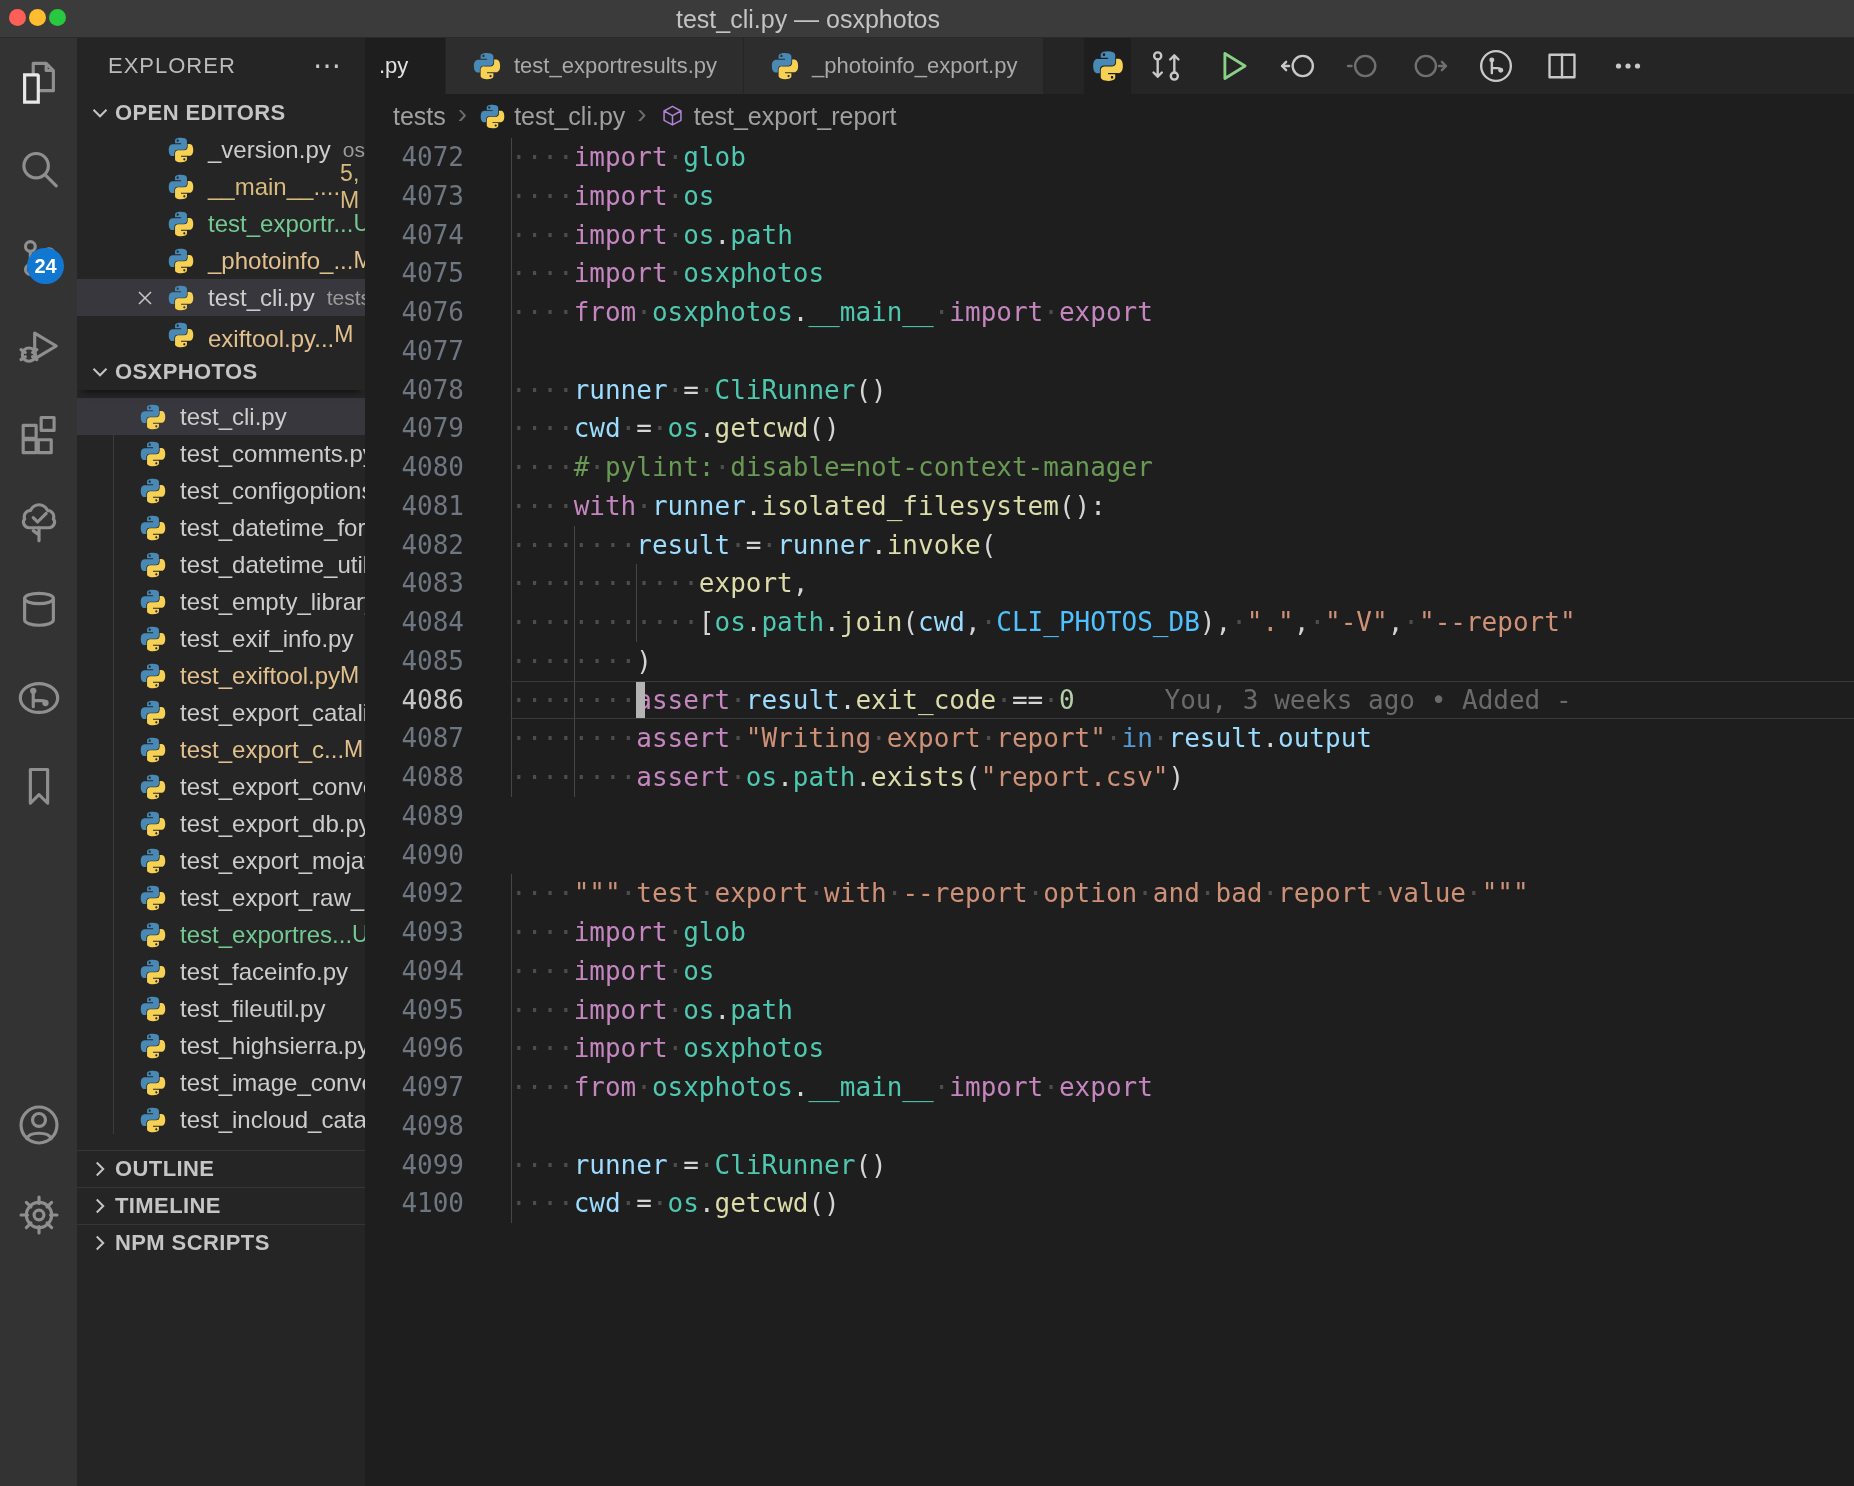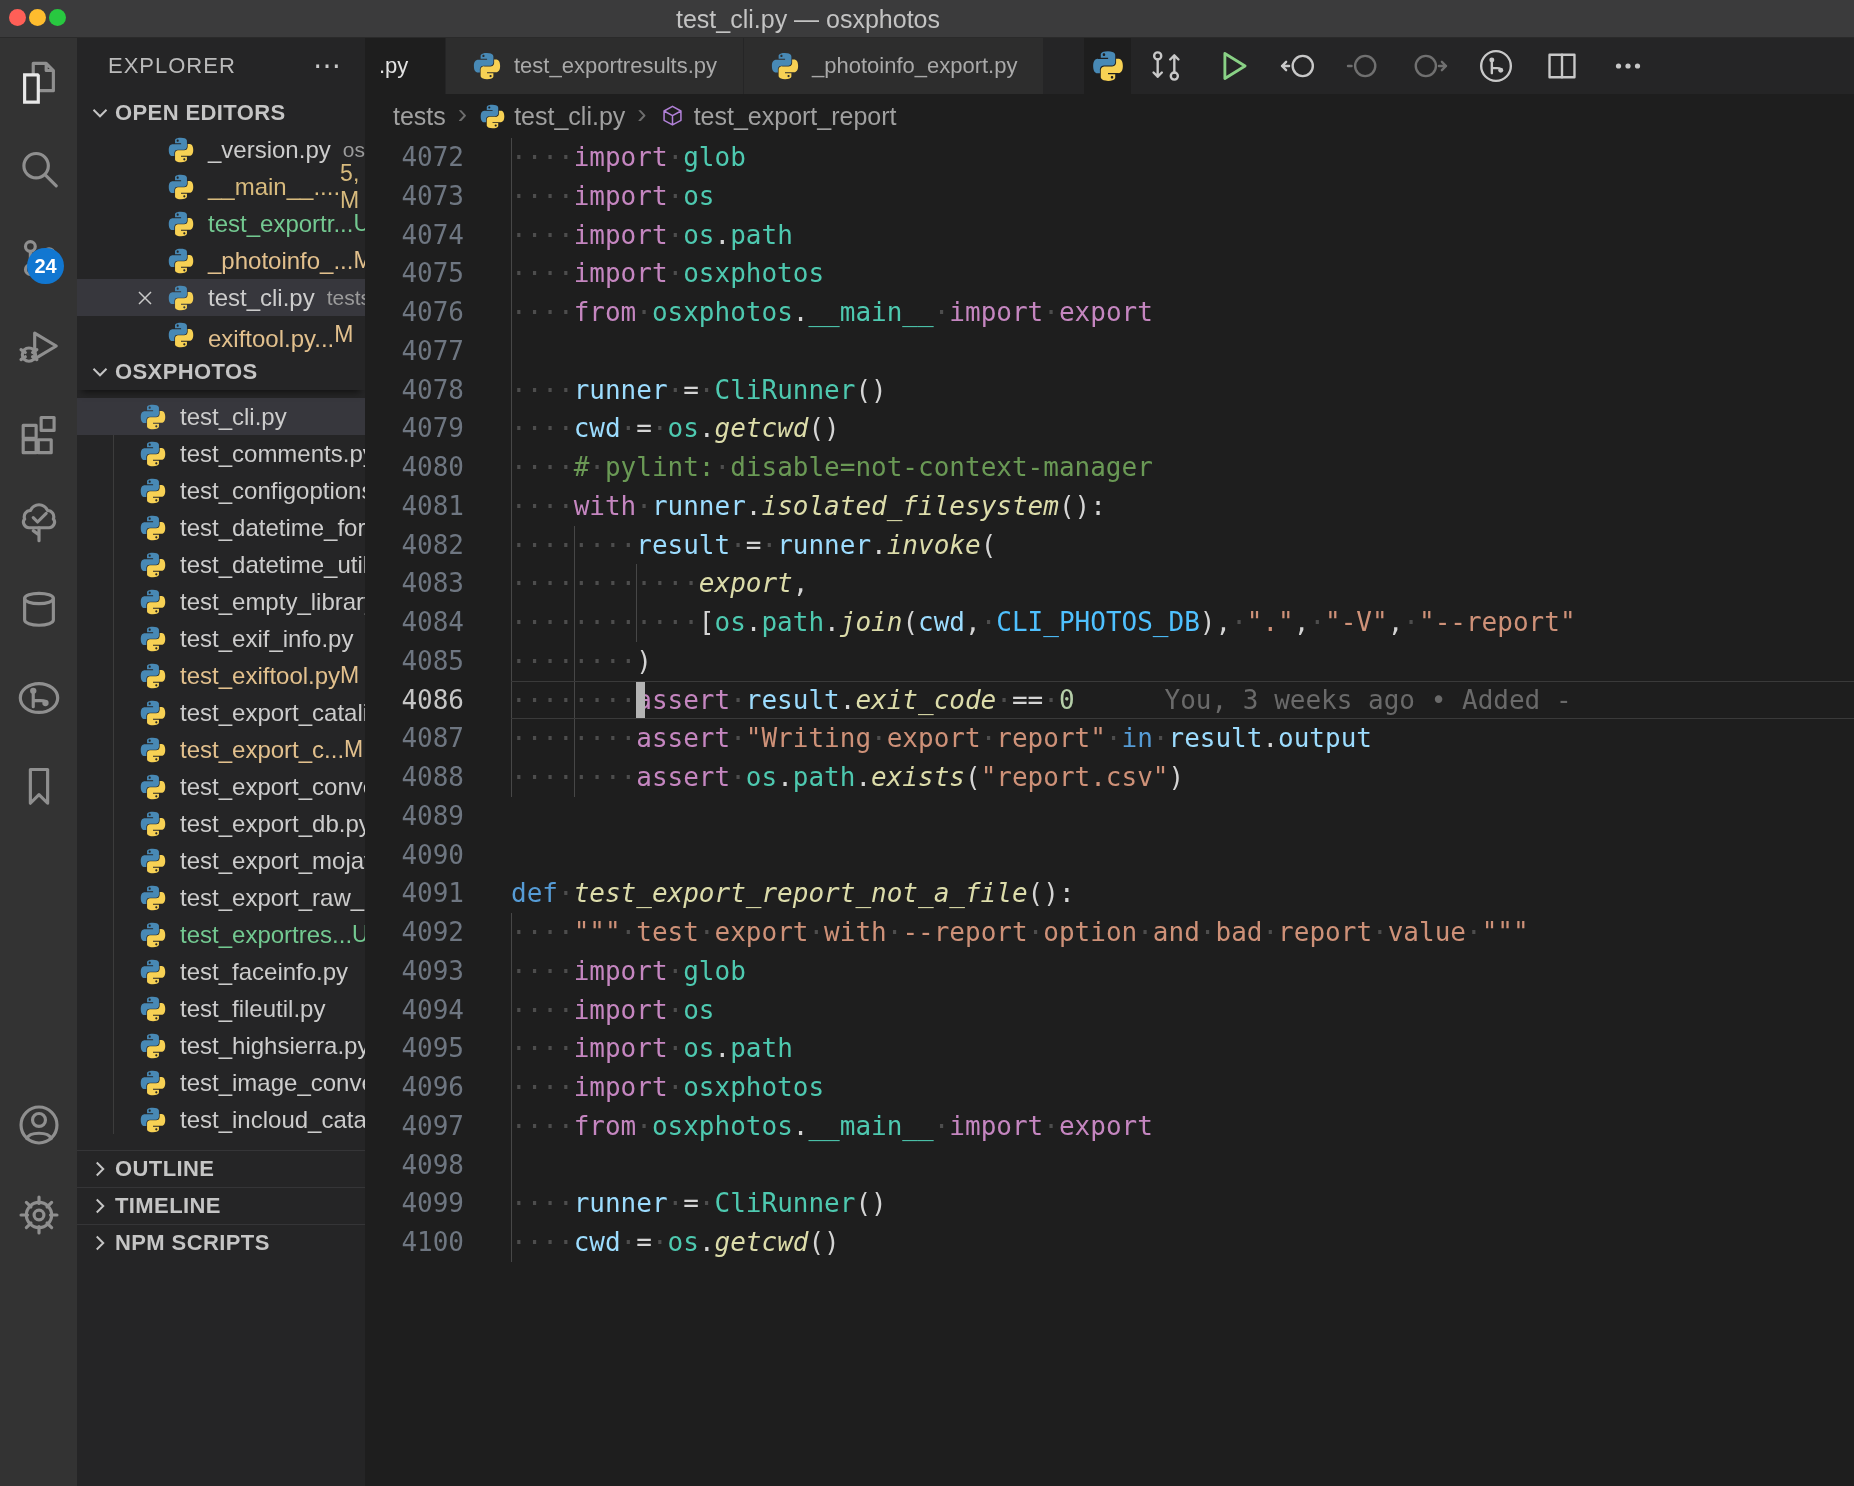--- a/index.html
+++ b/index.html
@@ -80,21 +80,21 @@
   .code { position:relative; flex:1; overflow:hidden; font-family:"DejaVu Sans Mono", monospace;
     font-size:26px; line-height:38.75px; }
   .line { display:flex; height:38.75px; position:relative; white-space:pre; }
   .gutter { width:146px; flex:none; text-align:right; padding-right:47px; color:#6e7681; }
   .line.current .gutter { color:#c6c6c6; }
   .content { position:relative; flex:1; min-width:0; }
   .line.current::after { content:""; position:absolute; left:146px; right:0; top:0; bottom:0;
     border-top:1px solid #3a3a3a; border-bottom:1px solid #3a3a3a; pointer-events:none; }
   .iguide { position:absolute; top:0; bottom:0; width:1px; background:#474747; }
   .tok-k{color:var(--c-kw);} .tok-b{color:var(--c-kwb);} .tok-t{color:var(--c-type);}
-  .tok-f{color:var(--c-func);font-style:italic;} .tok-v{color:var(--c-var);} .tok-c{color:var(--c-const);}
+  .tok-f{color:var(--c-func);} .tok-v{color:var(--c-var);} .tok-c{color:var(--c-const);}
   .tok-s{color:var(--c-str);} .tok-m{color:var(--c-comment);} .tok-p{color:var(--c-punct);}
   .tok-n{color:var(--c-num);} .tok-w{color:var(--c-ws);}
   .cursor { display:inline-block; width:9px; height:37px; margin-right:-9px; background:#b4b4b4;
     vertical-align:bottom; position:relative; z-index:0; }
   .blame { color:var(--c-blame); margin-left:90px; }
 </style>
 </head>
 <body>
 
 <div id="app">
@@ -611,21 +611,20 @@
           <div class="line"><div class="gutter">4081</div><div class="content"><span class="iguide" style="left: 0ch;"></span><span class="tok-w">····</span><span class="tok-k">with</span><span class="tok-w">·</span><span class="tok-v">runner</span><span class="tok-p">.</span><span class="tok-f">isolated_filesystem</span><span class="tok-p">():</span></div></div>
           <div class="line"><div class="gutter">4082</div><div class="content"><span class="iguide" style="left: 0ch;"></span><span class="iguide" style="left: 4ch;"></span><span class="tok-w">········</span><span class="tok-v">result</span><span class="tok-w">·</span><span class="tok-p">=</span><span class="tok-w">·</span><span class="tok-v">runner</span><span class="tok-p">.</span><span class="tok-f">invoke</span><span class="tok-p">(</span></div></div>
           <div class="line"><div class="gutter">4083</div><div class="content"><span class="iguide" style="left: 0ch;"></span><span class="iguide" style="left: 4ch;"></span><span class="iguide" style="left: 8ch;"></span><span class="tok-w">············</span><span class="tok-f">export</span><span class="tok-p">,</span></div></div>
           <div class="line"><div class="gutter">4084</div><div class="content"><span class="iguide" style="left: 0ch;"></span><span class="iguide" style="left: 4ch;"></span><span class="iguide" style="left: 8ch;"></span><span class="tok-w">············</span><span class="tok-p">[</span><span class="tok-t">os</span><span class="tok-p">.</span><span class="tok-t">path</span><span class="tok-p">.</span><span class="tok-f">join</span><span class="tok-p">(</span><span class="tok-v">cwd</span><span class="tok-p">,</span><span class="tok-w">·</span><span class="tok-c">CLI_PHOTOS_DB</span><span class="tok-p">),</span><span class="tok-w">·</span><span class="tok-s">"."</span><span class="tok-p">,</span><span class="tok-w">·</span><span class="tok-s">"-V"</span><span class="tok-p">,</span><span class="tok-w">·</span><span class="tok-s">"--report"</span></div></div>
           <div class="line"><div class="gutter">4085</div><div class="content"><span class="iguide" style="left: 0ch;"></span><span class="iguide" style="left: 4ch;"></span><span class="tok-w">········</span><span class="tok-p">)</span></div></div>
           <div class="line current"><div class="gutter">4086</div><div class="content"><span class="iguide" style="left: 0ch;"></span><span class="iguide" style="left: 4ch;"></span><span class="tok-w">········</span><span class="cursor"></span><span class="tok-k">assert</span><span class="tok-w">·</span><span class="tok-v">result</span><span class="tok-p">.</span><span class="tok-f">exit_code</span><span class="tok-w">·</span><span class="tok-p">==</span><span class="tok-w">·</span><span class="tok-n">0</span><span class="blame">You, 3 weeks ago • Added -</span></div></div>
           <div class="line"><div class="gutter">4087</div><div class="content"><span class="iguide" style="left: 0ch;"></span><span class="iguide" style="left: 4ch;"></span><span class="tok-w">········</span><span class="tok-k">assert</span><span class="tok-w">·</span><span class="tok-s">"Writing</span><span class="tok-w">·</span><span class="tok-s">export</span><span class="tok-w">·</span><span class="tok-s">report"</span><span class="tok-w">·</span><span class="tok-b">in</span><span class="tok-w">·</span><span class="tok-v">result</span><span class="tok-p">.</span><span class="tok-v">output</span></div></div>
           <div class="line"><div class="gutter">4088</div><div class="content"><span class="iguide" style="left: 0ch;"></span><span class="iguide" style="left: 4ch;"></span><span class="tok-w">········</span><span class="tok-k">assert</span><span class="tok-w">·</span><span class="tok-t">os</span><span class="tok-p">.</span><span class="tok-t">path</span><span class="tok-p">.</span><span class="tok-f">exists</span><span class="tok-p">(</span><span class="tok-s">"report.csv"</span><span class="tok-p">)</span></div></div>
           <div class="line"><div class="gutter">4089</div><div class="content"></div></div>
           <div class="line"><div class="gutter">4090</div><div class="content"></div></div>
-          <div class="line"><div class="gutter">4091</div><div class="content"><span class="tok-b">def</span><span class="tok-w">·</span><span class="tok-f">test_export_report_not_a_file</span><span class="tok-p">():</span></div></div>
           <div class="line"><div class="gutter">4092</div><div class="content"><span class="iguide" style="left: 0ch;"></span><span class="tok-w">····</span><span class="tok-s">"""</span><span class="tok-w">·</span><span class="tok-s">test</span><span class="tok-w">·</span><span class="tok-s">export</span><span class="tok-w">·</span><span class="tok-s">with</span><span class="tok-w">·</span><span class="tok-s">--report</span><span class="tok-w">·</span><span class="tok-s">option</span><span class="tok-w">·</span><span class="tok-s">and</span><span class="tok-w">·</span><span class="tok-s">bad</span><span class="tok-w">·</span><span class="tok-s">report</span><span class="tok-w">·</span><span class="tok-s">value</span><span class="tok-w">·</span><span class="tok-s">"""</span></div></div>
           <div class="line"><div class="gutter">4093</div><div class="content"><span class="iguide" style="left: 0ch;"></span><span class="tok-w">····</span><span class="tok-k">import</span><span class="tok-w">·</span><span class="tok-t">glob</span></div></div>
           <div class="line"><div class="gutter">4094</div><div class="content"><span class="iguide" style="left: 0ch;"></span><span class="tok-w">····</span><span class="tok-k">import</span><span class="tok-w">·</span><span class="tok-t">os</span></div></div>
           <div class="line"><div class="gutter">4095</div><div class="content"><span class="iguide" style="left: 0ch;"></span><span class="tok-w">····</span><span class="tok-k">import</span><span class="tok-w">·</span><span class="tok-t">os</span><span class="tok-p">.</span><span class="tok-t">path</span></div></div>
           <div class="line"><div class="gutter">4096</div><div class="content"><span class="iguide" style="left: 0ch;"></span><span class="tok-w">····</span><span class="tok-k">import</span><span class="tok-w">·</span><span class="tok-t">osxphotos</span></div></div>
           <div class="line"><div class="gutter">4097</div><div class="content"><span class="iguide" style="left: 0ch;"></span><span class="tok-w">····</span><span class="tok-k">from</span><span class="tok-w">·</span><span class="tok-t">osxphotos</span><span class="tok-p">.</span><span class="tok-t">__main__</span><span class="tok-w">·</span><span class="tok-k">import</span><span class="tok-w">·</span><span class="tok-k">export</span></div></div>
           <div class="line"><div class="gutter">4098</div><div class="content"><span class="iguide" style="left: 0ch;"></span></div></div>
           <div class="line"><div class="gutter">4099</div><div class="content"><span class="iguide" style="left: 0ch;"></span><span class="tok-w">····</span><span class="tok-v">runner</span><span class="tok-w">·</span><span class="tok-p">=</span><span class="tok-w">·</span><span class="tok-t">CliRunner</span><span class="tok-p">()</span></div></div>
           <div class="line"><div class="gutter">4100</div><div class="content"><span class="iguide" style="left: 0ch;"></span><span class="tok-w">····</span><span class="tok-v">cwd</span><span class="tok-w">·</span><span class="tok-p">=</span><span class="tok-w">·</span><span class="tok-t">os</span><span class="tok-p">.</span><span class="tok-f">getcwd</span><span class="tok-p">()</span></div></div>
         </div>

